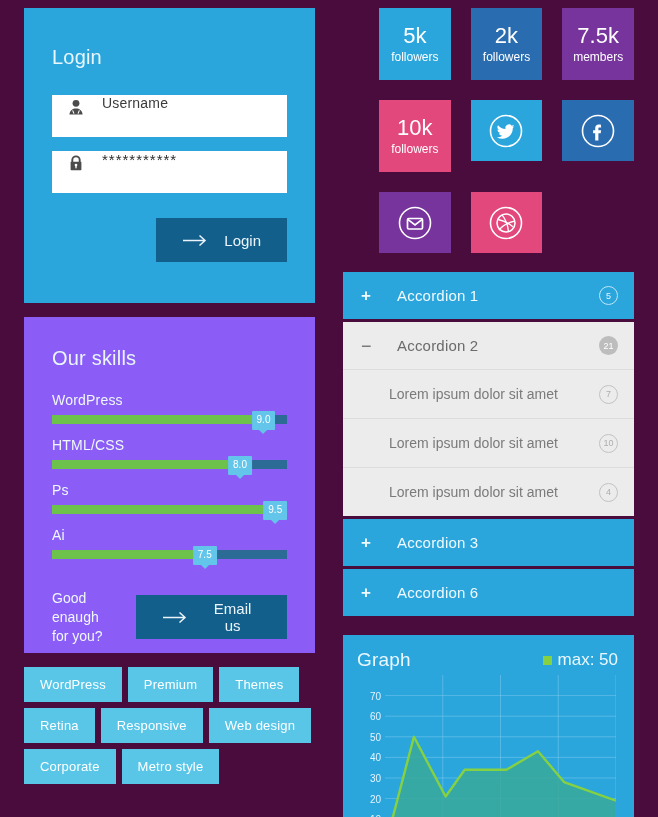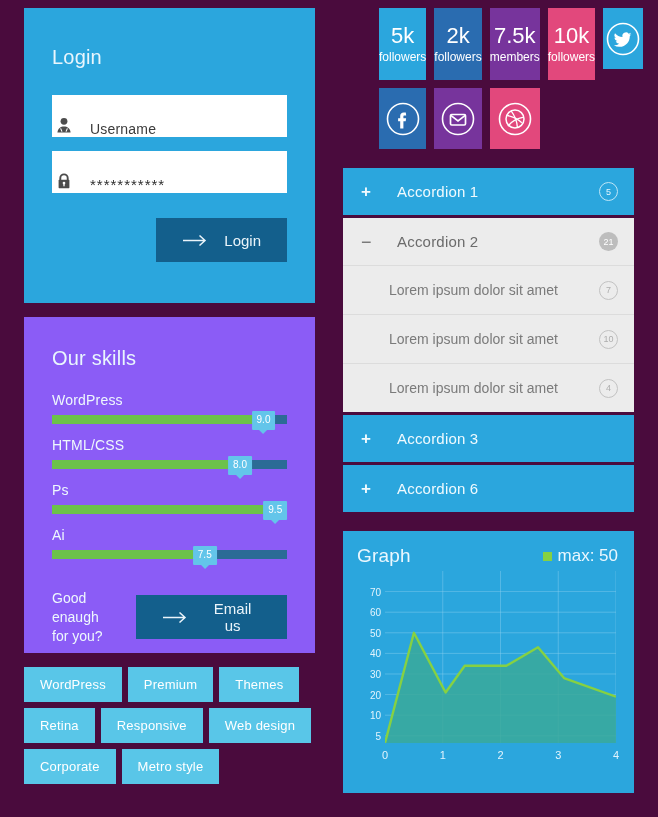--- a/index.html
+++ b/index.html
@@ -27,25 +27,25 @@
   }
   .panel-title {
     color: #e9f6fd;
     font-size: 20px;
     font-weight: 400;
     letter-spacing: .2px;
     margin-bottom: 26px;
   }
   .field {
     display: flex;
-    align-items: flex-end;
+    align-items: flex-start;
     background: #ffffff;
     height: 42px;
     margin-bottom: 14px;
-    padding-left: 0;
+    padding-left: 12px;
   }
   .field .fico {
     width: 24px; height: 24px;
     flex: 0 0 24px;
     display: flex; align-items: center; justify-content: center;
     margin-right: 14px;
   }
   .field .fval {
     font-size: 14px;
     color: #3b3b3b;
@@ -144,22 +144,22 @@
     font-size: 13px;
     padding: 10px 16px;
     letter-spacing: .2px;
     cursor: pointer;
     white-space: nowrap;
   }
 
   
   .social-grid {
     display: grid;
-    grid-template-columns: repeat(5, 1fr);
-    gap: 8px;
+    grid-template-columns: repeat(3, 1fr);
+    gap: 20px;
     width: 291px;
     padding-left: 36px;
   }
   .stile {
     height: 72px;
     display: flex;
     flex-direction: column;
     align-items: center;
     justify-content: center;
     color: #ffffff;

